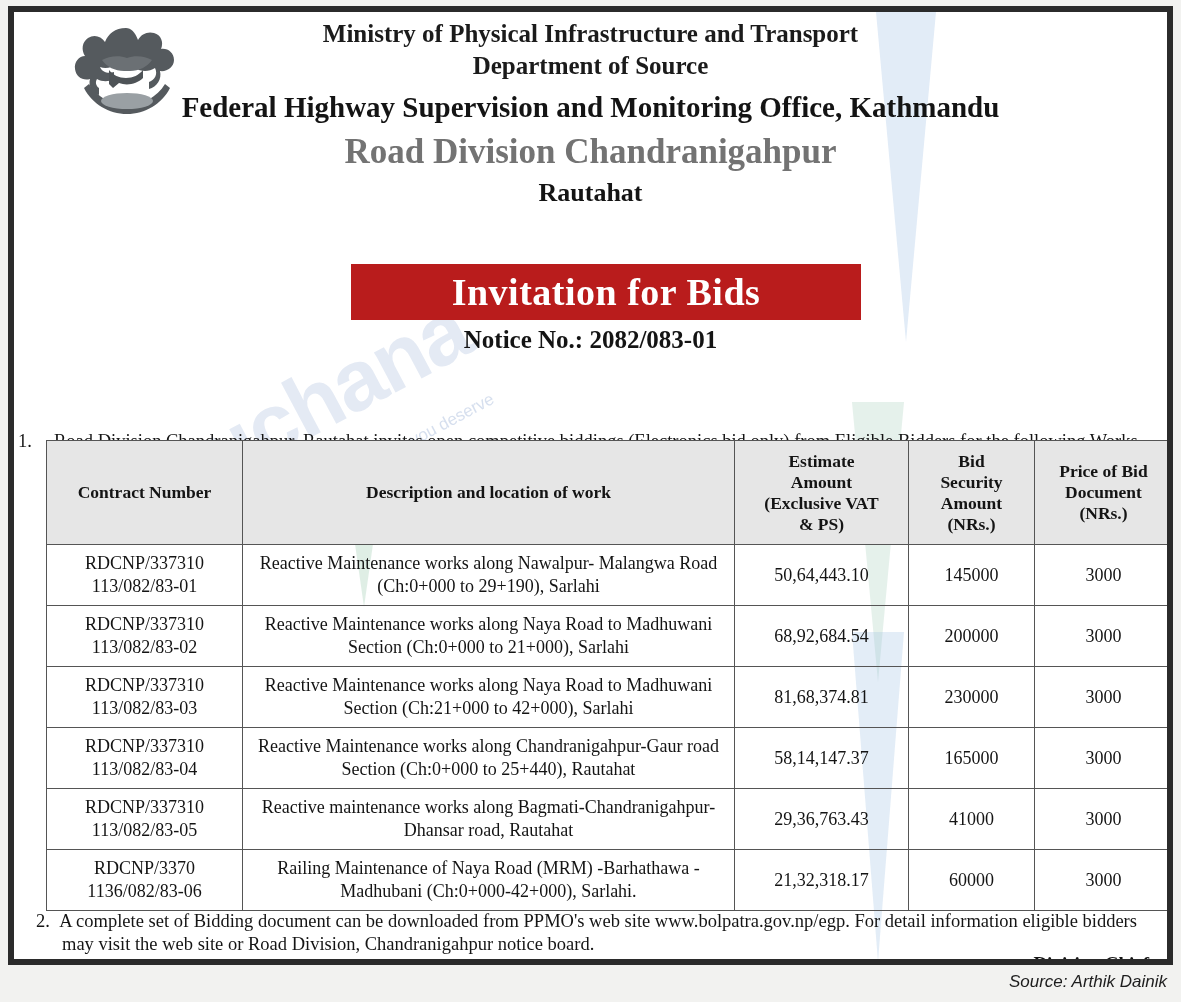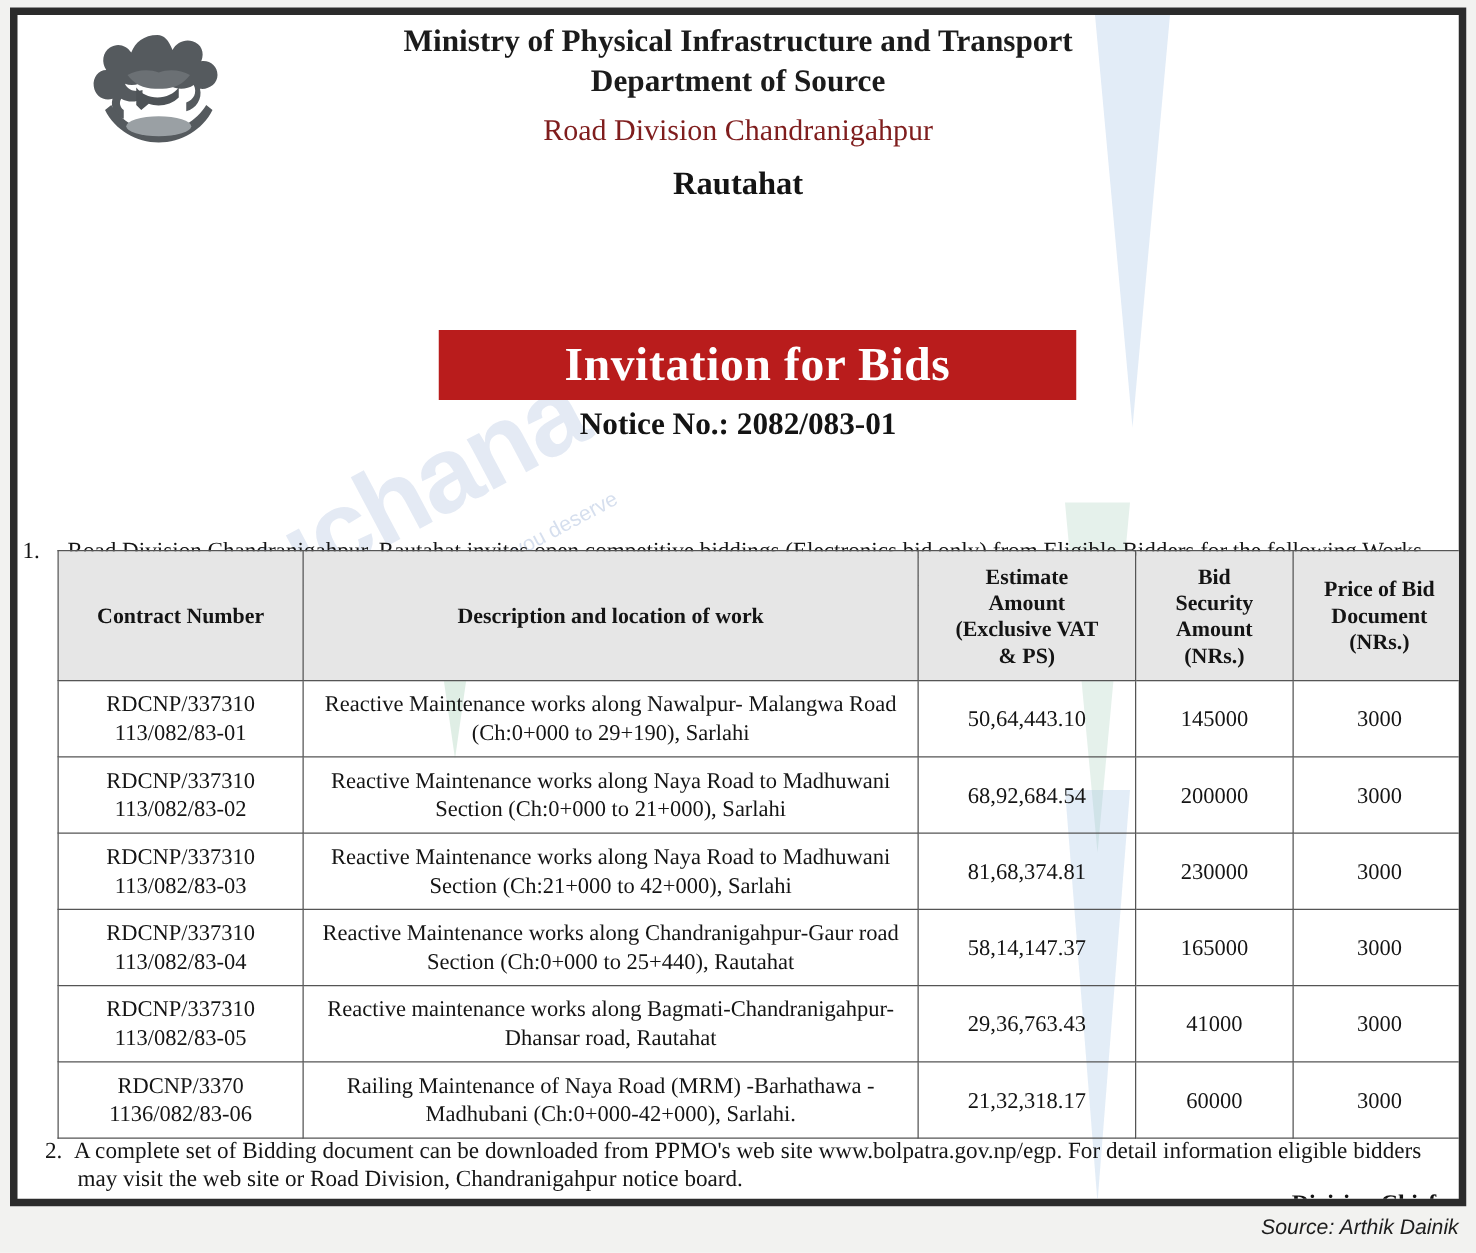--- a/index.html
+++ b/index.html
@@ -129,24 +129,24 @@
     color: #1b1b1b;
   }
   .h-office {
     font-size: 29px;
     font-weight: 700;
     line-height: 42px;
     margin-top: 4px;
     color: #141414;
   }
   .h-division {
-    font-size: 24px;
-    font-weight: 400;
+    font-size: 35px;
+    font-weight: 700;
     line-height: 47px;
-    color: #7f1d1d;
+    color: #737373;
   }
   .h-district {
     font-size: 26px;
     font-weight: 700;
     line-height: 36px;
     color: #141414;
   }
 
   #banner {
     position: absolute;
@@ -290,20 +290,21 @@
           <path d="M20 62 C28 75 42 83 58 83 C74 83 88 75 96 62 L101 66 C93 82 76 92 58 92 C40 92 23 82 15 66 Z"></path>
           <ellipse cx="58" cy="79" rx="26" ry="8" fill="#9aa0a4"></ellipse>
           <path d="M40 48 C44 53 50 56 57 56 C64 56 70 53 74 48 L74 56 C68 62 58 64 50 61 L44 66 L40 62 Z" fill="#4e5357"></path>
         </g>
       </svg>
     </div>
 
     <div id="header-block">
       <div class="h-ministry">Ministry of Physical Infrastructure and Transport</div>
       <div class="h-dept">Department of Source</div>
+      <div class="h-office">Federal Highway Supervision and Monitoring Office, Kathmandu</div>
       <div class="h-division">Road Division Chandranigahpur</div>
       <div class="h-district">Rautahat</div>
     </div>
 
     <div id="banner">
       <span id="banner-text">Invitation for Bids</span>
     </div>
 
     <div id="notice-no">Notice No.: 2082/083-01</div>
 

